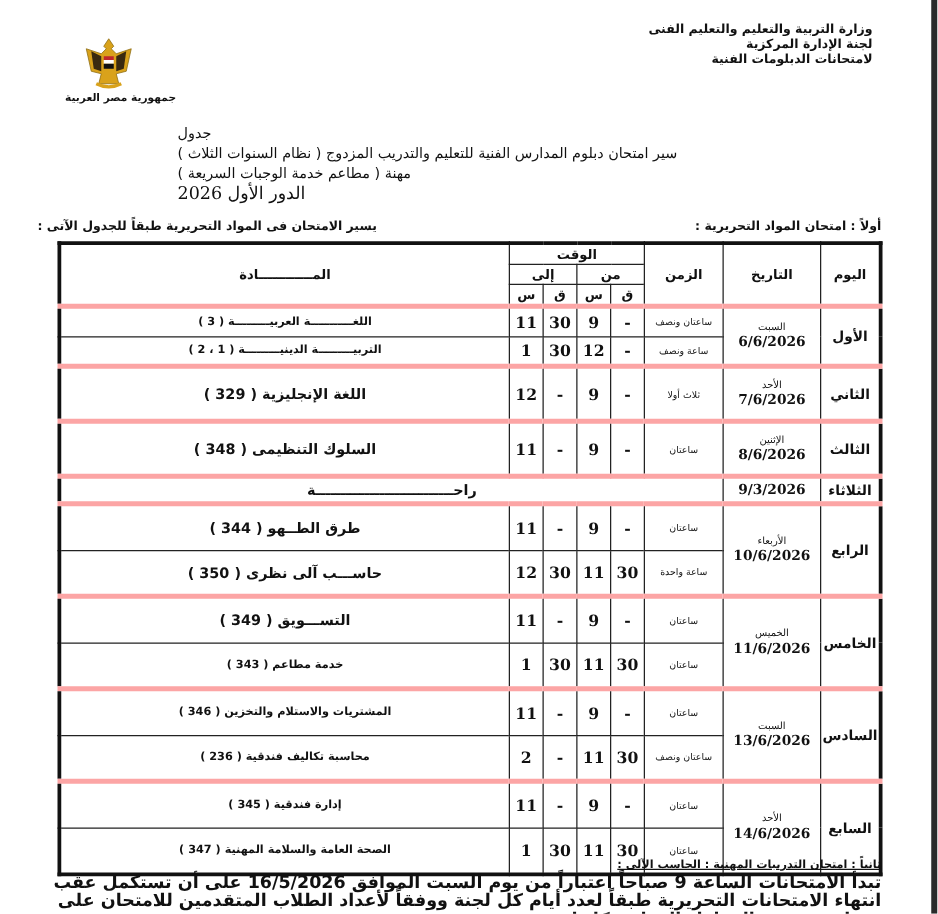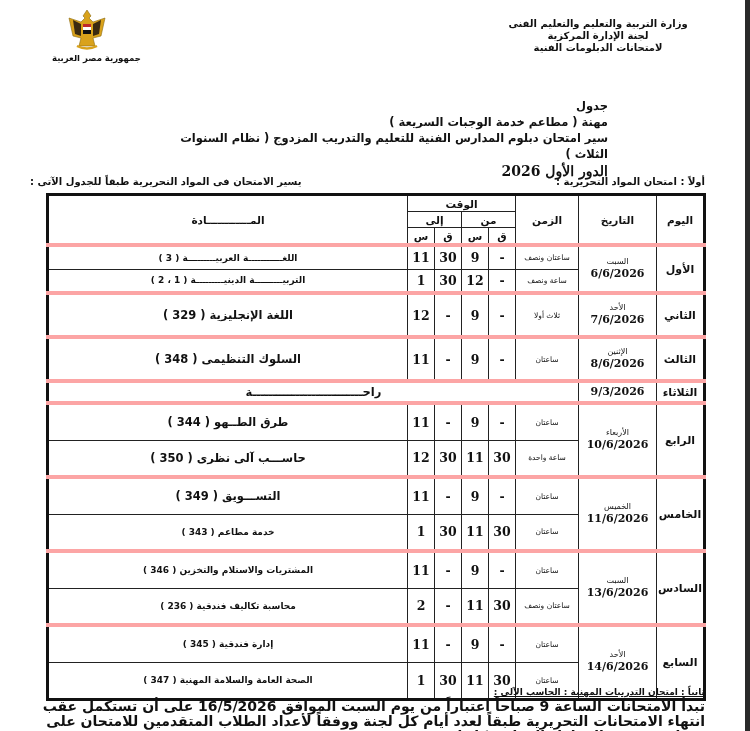--- a/index.html
+++ b/index.html
@@ -1,22 +1,22 @@
 <!DOCTYPE html>
 <html><head>
 <meta charset="utf-8">
 <style>
   html, body { margin:0; padding:0; }
   body { width:750px; height:731px; background:#ffffff; position:relative; overflow:hidden; font-family:"DejaVu Sans", sans-serif; color:#111; }
   .edge { position:absolute; left:745px; top:0; width:5px; height:731px; background:#2a2a2a; }
-  .logo { position:absolute; left:52px; top:8px; width:70px; height:60px; text-align:center; }
+  .logo { position:absolute; left:52px; top:29px; width:70px; height:60px; text-align:center; }
   .logo svg { display:block; margin:0 auto; }
   .logo-cap { font-size:8.5px; font-weight:bold; margin-top:1px; white-space:nowrap; }
-  .ministry { position:absolute; right:52px; top:18px; width:200px; text-align:center; font-size:10px; font-weight:bold; line-height:12px; direction:rtl; }
-  .titles { position:absolute; left:158px; top:98px; width:450px; text-align:right; direction:rtl; font-weight:bold; }
+  .ministry { position:absolute; right:52px; top:18px; width:200px; font-size:10px; font-weight:bold; line-height:12px; direction:rtl; }
+  .titles { position:absolute; left:142px; top:98px; width:450px; text-align:left; direction:rtl; font-weight:normal; }
   .titles div { font-size:11.5px; line-height:16px; }
   .titles .round { font-size:14px; line-height:18px; font-family:"DejaVu Serif", serif; }
   .sec1 { position:absolute; right:45px; top:176px; font-size:10px; font-weight:bold; direction:rtl; }
   .sec1-note { position:absolute; left:30px; top:176px; font-size:10px; font-weight:bold; direction:rtl; }
   table.sched { position:absolute; left:46px; top:193px; width:660px; border-collapse:collapse; direction:rtl; table-layout:fixed; }
   table.sched td, table.sched th { border:1px solid #222; text-align:center; padding:0; font-weight:bold; }
   table.sched th { font-size:10.5px; height:15px; }
   .c-day { width:48px; } .c-date { width:78px; } .c-dur { width:63px; }
   .c-n { width:27px; } .c-subj { }
   .dayname { font-size:11px; }
@@ -50,22 +50,22 @@
 </div>
 
 <div class="ministry">
   <div>وزارة التربية والتعليم والتعليم الفنى</div>
   <div>لجنة الإدارة المركزية</div>
   <div>لامتحانات الدبلومات الفنية</div>
 </div>
 
 <div class="titles">
   <div>جدول</div>
+  <div>سير امتحان دبلوم المدارس الفنية للتعليم والتدريب المزدوج ( نظام السنوات الثلاث )</div>
   <div>مهنة ( مطاعم خدمة الوجبات السريعة )</div>
-  <div>سير امتحان دبلوم المدارس الفنية للتعليم والتدريب المزدوج ( نظام السنوات الثلاث )</div>
   <div class="round">الدور الأول 2026</div>
 </div>
 
 <div class="sec1">أولاً : امتحان المواد التحريرية :</div>
 <div class="sec1-note">يسير الامتحان فى المواد التحريرية طبقاً للجدول الآتى :</div>
 
 <table class="sched">
   <colgroup>
     <col class="c-day">
       <col class="c-date">

